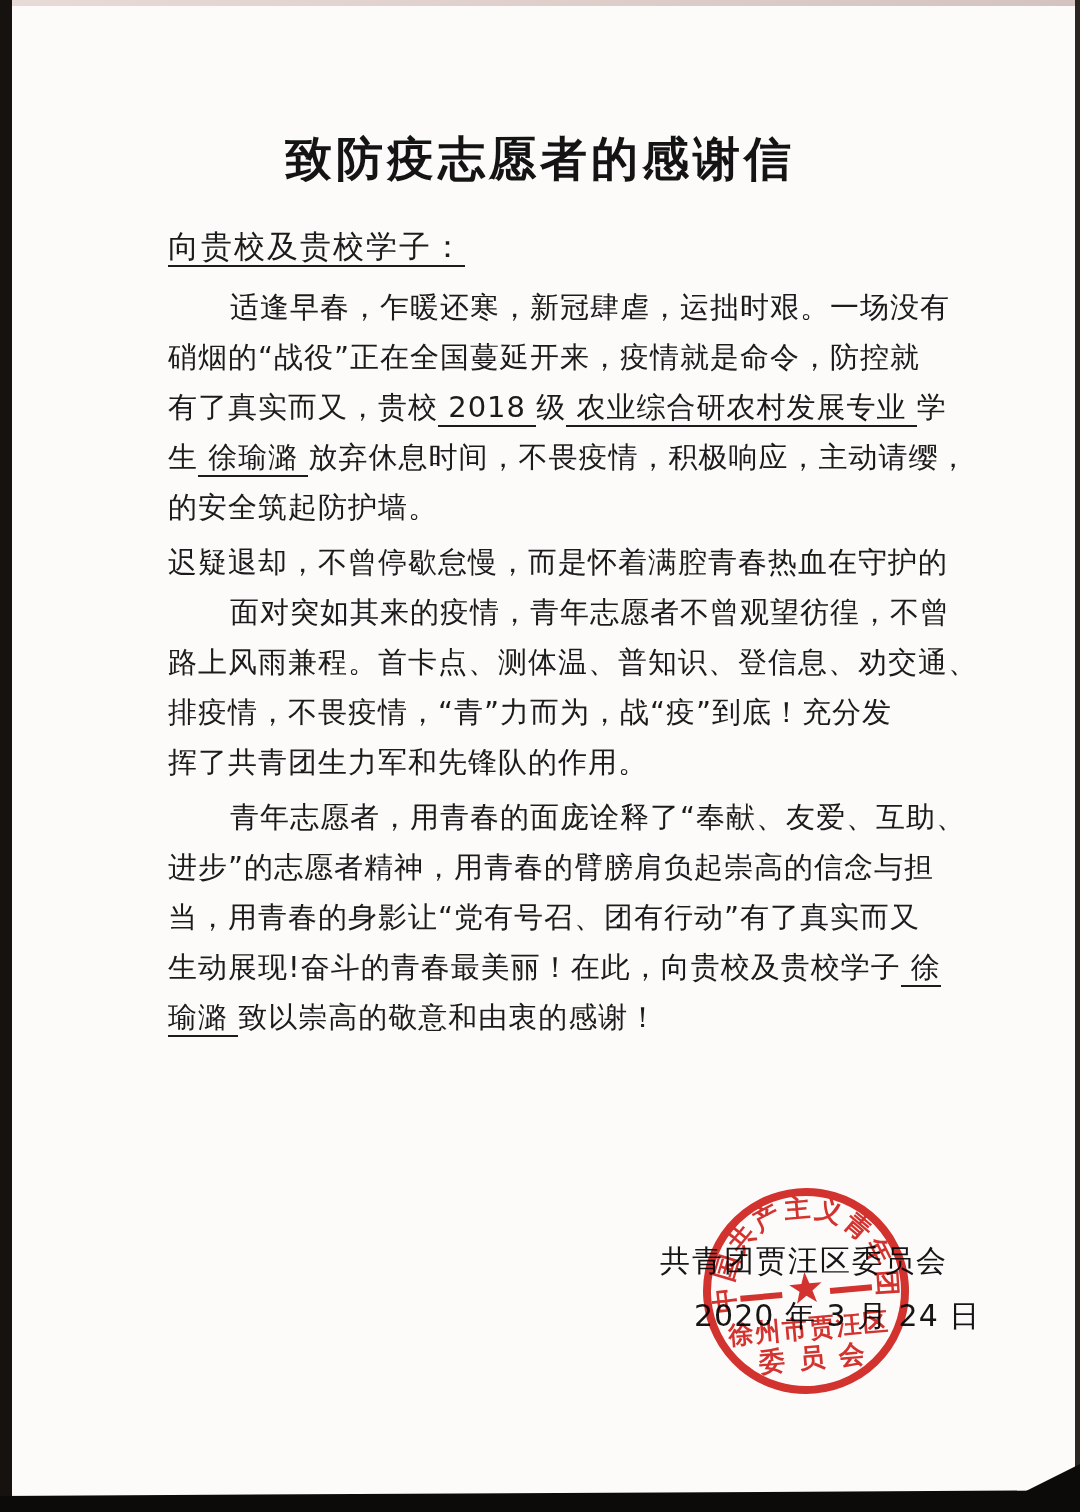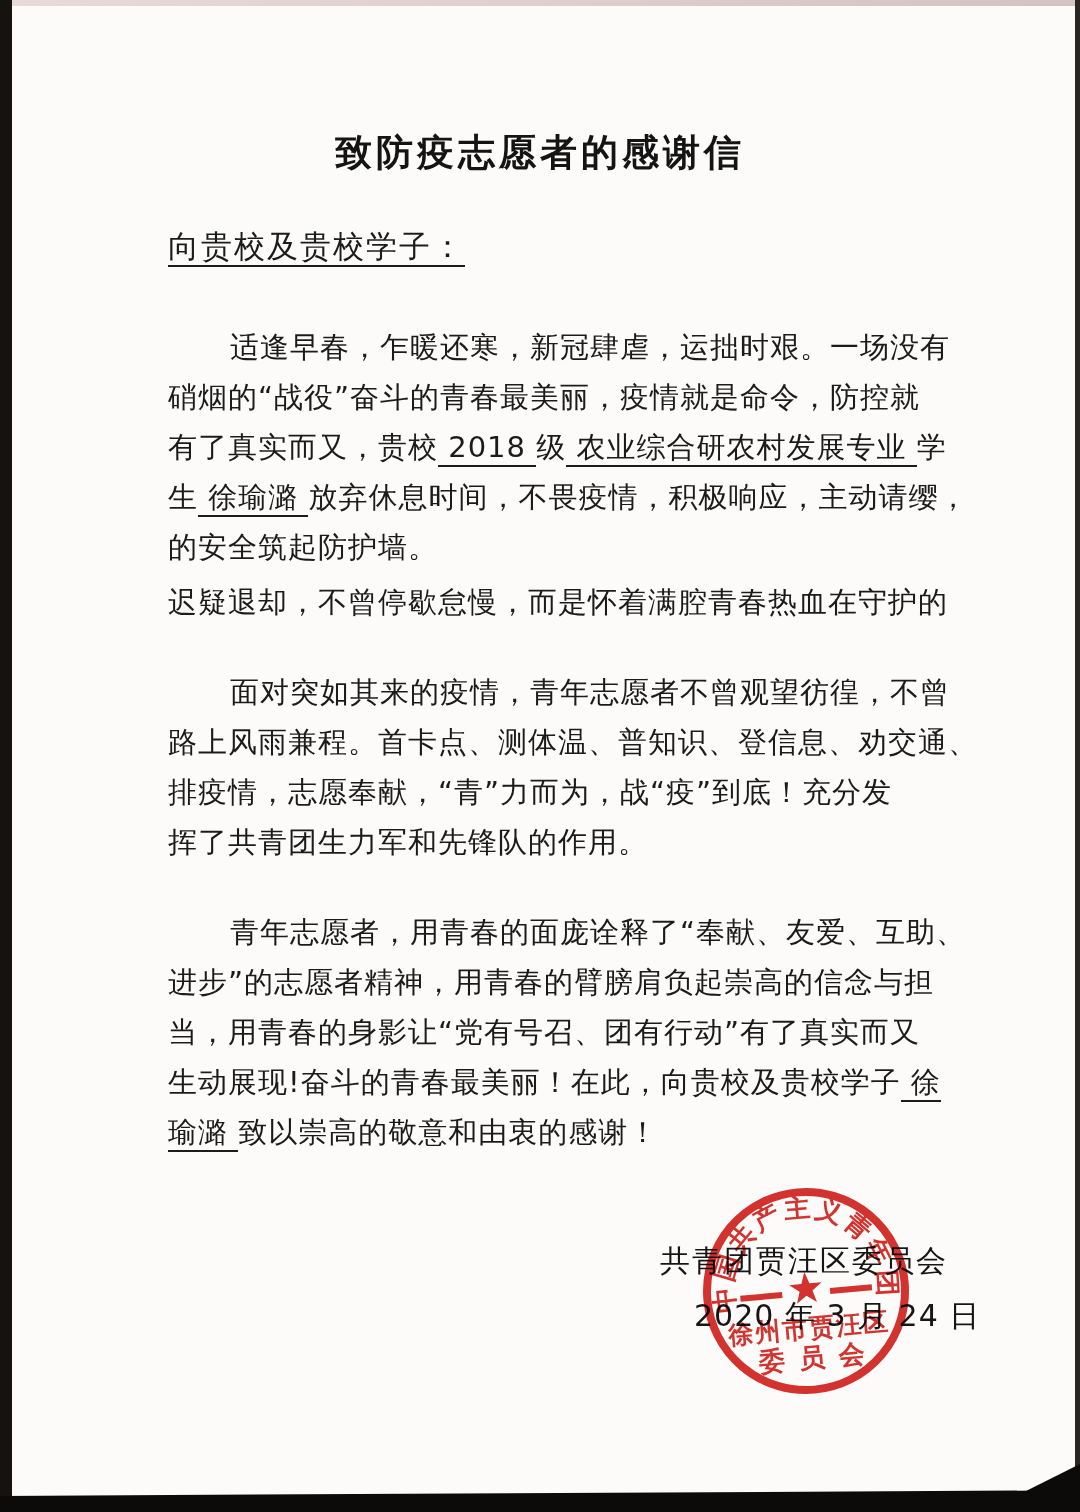--- a/index.html
+++ b/index.html
@@ -5,31 +5,31 @@
   html,body{margin:0;padding:0;background:#444;}
   .scan{
     position:relative;width:1080px;height:1512px;overflow:hidden;
     background:#fcfbf9;
     font-family:"DejaVu Sans",sans-serif;
     color:#1b1b1b;
   }
   
   .title{
     position:absolute;top:128px;left:0;width:1080px;margin:0;
-    text-align:center;font-size:37px;font-weight:bold;letter-spacing:4px;
+    text-align:center;font-size:47px;font-weight:bold;letter-spacing:4px;
     color:#141414;
   }
   .salutation{
     position:absolute;top:226px;left:168px;
     font-size:31px;letter-spacing:2px;
   }
   .body{position:absolute;top:282px;left:168px;width:775px;}
   .para + .para{margin-top:5px;}
   .line{height:50px;line-height:50px;font-size:29px;letter-spacing:1px;white-space:nowrap;}
-  .indent{padding-left:62px;margin-top:40px;}
+  .indent{padding-left:62px;}
   .u{border-bottom:2px solid #1c1c1c;padding-bottom:1px;}
   .sign{
     position:absolute;top:1241px;left:660px;
     font-size:30px;letter-spacing:2px;color:#161616;
   }
   .date{
     position:absolute;top:1296px;left:694px;
     font-size:30px;letter-spacing:1px;color:#161616;
   }
   
@@ -65,30 +65,30 @@
 
 <div class="scan">
 
   <h1 class="title">致防疫志愿者的感谢信</h1>
 
   <div class="salutation"><span class="u">向贵校及贵校学子：</span></div>
 
   <div id="paragraphs" class="body">
       <div class="para">
         <div class="line indent"><span>适逢早春，乍暖还寒，新冠肆虐，运拙时艰。一场没有</span></div>
-        <div class="line"><span>硝烟的“战役”奋斗的青春最美丽，疫情就是命令，防控就</span></div>
+        <div class="line"><span>硝烟的“战役”正在全国蔓延开来，疫情就是命令，防控就</span></div>
         <div class="line"><span>有了真实而又，贵校</span><span class="u">&nbsp;2018&nbsp;</span><span>级</span><span class="u">&nbsp;农业综合研农村发展专业&nbsp;</span><span>学</span></div>
         <div class="line"><span>生</span><span class="u">&nbsp;徐瑜潞&nbsp;</span><span>放弃休息时间，不畏疫情，积极响应，主动请缨，</span></div>
         <div class="line"><span>的安全筑起防护墙。</span></div>
       </div>
       <div class="para">
         <div class="line"><span>迟疑退却，不曾停歇怠慢，而是怀着满腔青春热血在守护的</span></div>
         <div class="line indent"><span>面对突如其来的疫情，青年志愿者不曾观望彷徨，不曾</span></div>
         <div class="line"><span>路上风雨兼程。首卡点、测体温、普知识、登信息、劝交通、</span></div>
-        <div class="line"><span>排疫情，志愿奉献，“青”力而为，战“疫”到底！充分发</span></div>
+        <div class="line"><span>排疫情，不畏疫情，“青”力而为，战“疫”到底！充分发</span></div>
         <div class="line"><span>挥了共青团生力军和先锋队的作用。</span></div>
       </div>
       <div class="para">
         <div class="line indent"><span>青年志愿者，用青春的面庞诠释了“奉献、友爱、互助、</span></div>
         <div class="line"><span>进步”的志愿者精神，用青春的臂膀肩负起崇高的信念与担</span></div>
         <div class="line"><span>当，用青春的身影让“党有号召、团有行动”有了真实而又</span></div>
         <div class="line"><span>生动展现!奋斗的青春最美丽！在此，向贵校及贵校学子</span><span class="u">&nbsp;徐</span></div>
         <div class="line"><span class="u">瑜潞&nbsp;</span><span>致以崇高的敬意和由衷的感谢！</span></div>
       </div>
     </div>

